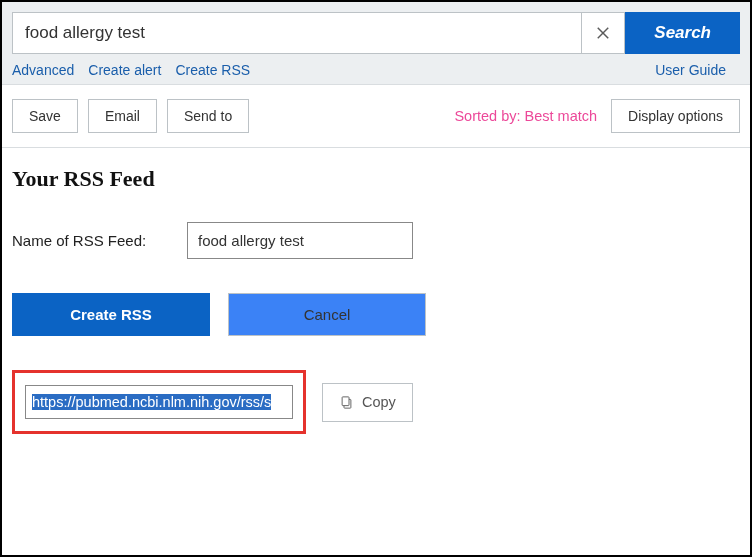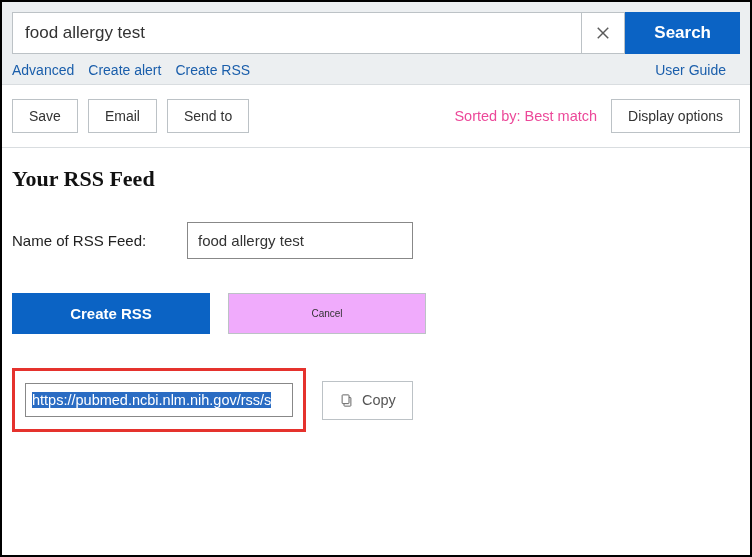--- a/index.html
+++ b/index.html
@@ -44,20 +44,21 @@
   }
   .clear-btn svg { width: 18px; height: 18px; }
   .search-btn {
     background: #0b63c4;
     color: #fff;
     font-weight: bold;
     font-size: 17px;
     padding: 0 29px;
     border: none;
     cursor: pointer;
+    font-style: italic;
   }
   .link-row {
     display: flex;
     align-items: flex-end;
     margin-top: 8px;
     font-size: 14px;
   }
   .link-row a {
     color: #1a5eab;
     text-decoration: none;
@@ -136,24 +137,24 @@
     color: #fff;
     border: none;
     font-weight: bold;
     font-size: 15px;
     padding: 12px 0;
     width: 198px;
     margin-right: 18px;
     cursor: pointer;
   }
   .cancel-btn {
-    background: #f0abfc;
-    border: 1px solid #bcc2c6;
-    color: #333;
-    font-size: 10px;
+    background: #3b82f6;
+    border: 1px solid #bcc2c6;
+    color: #333;
+    font-size: 15px;
     padding: 12px 12px;
     width: 198px;
     cursor: pointer;
   }
   .url-row {
     display: flex;
     align-items: center;
   }
   .url-highlight {
     border: 3px solid #e5322d;

